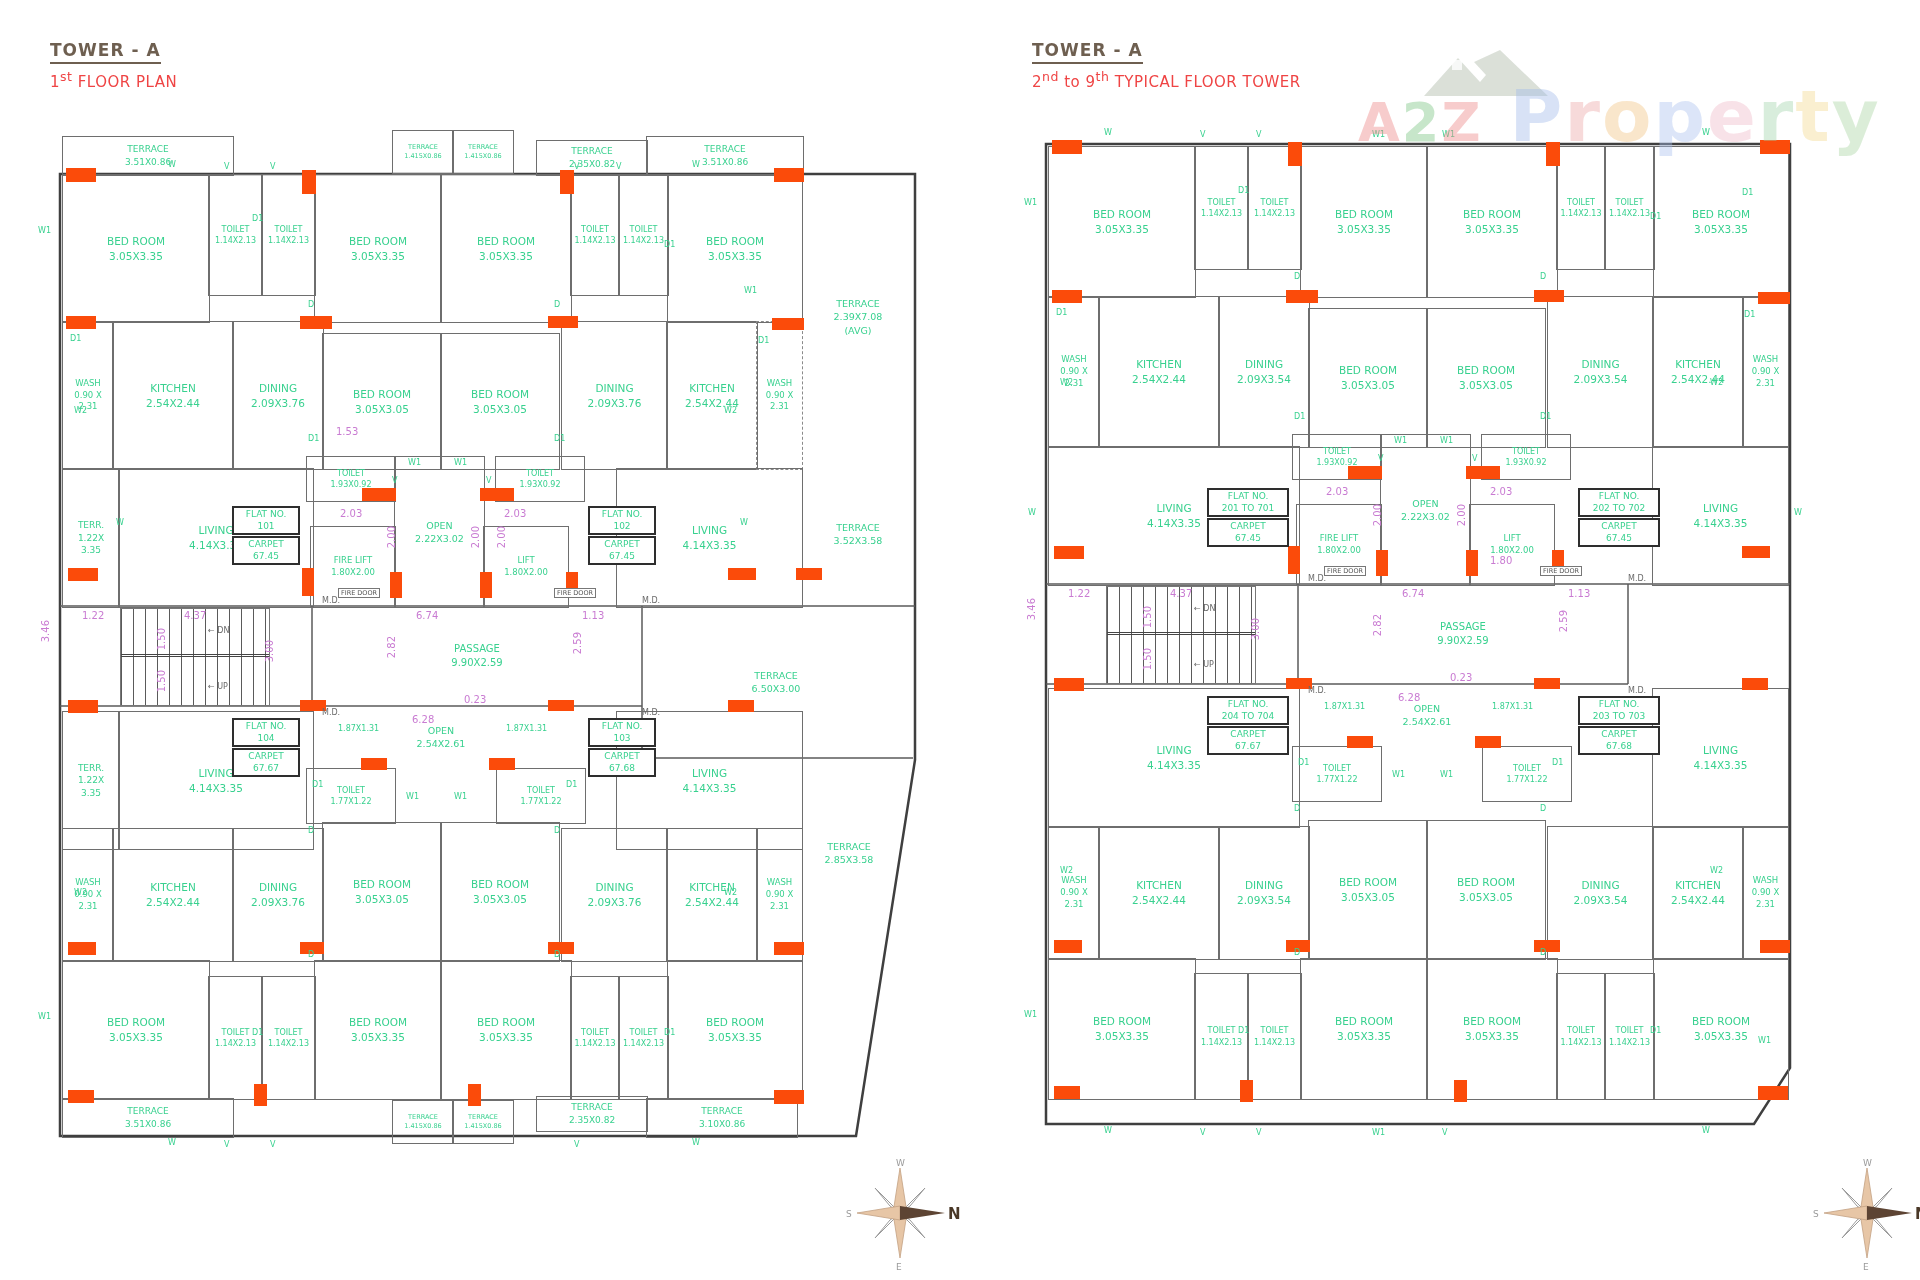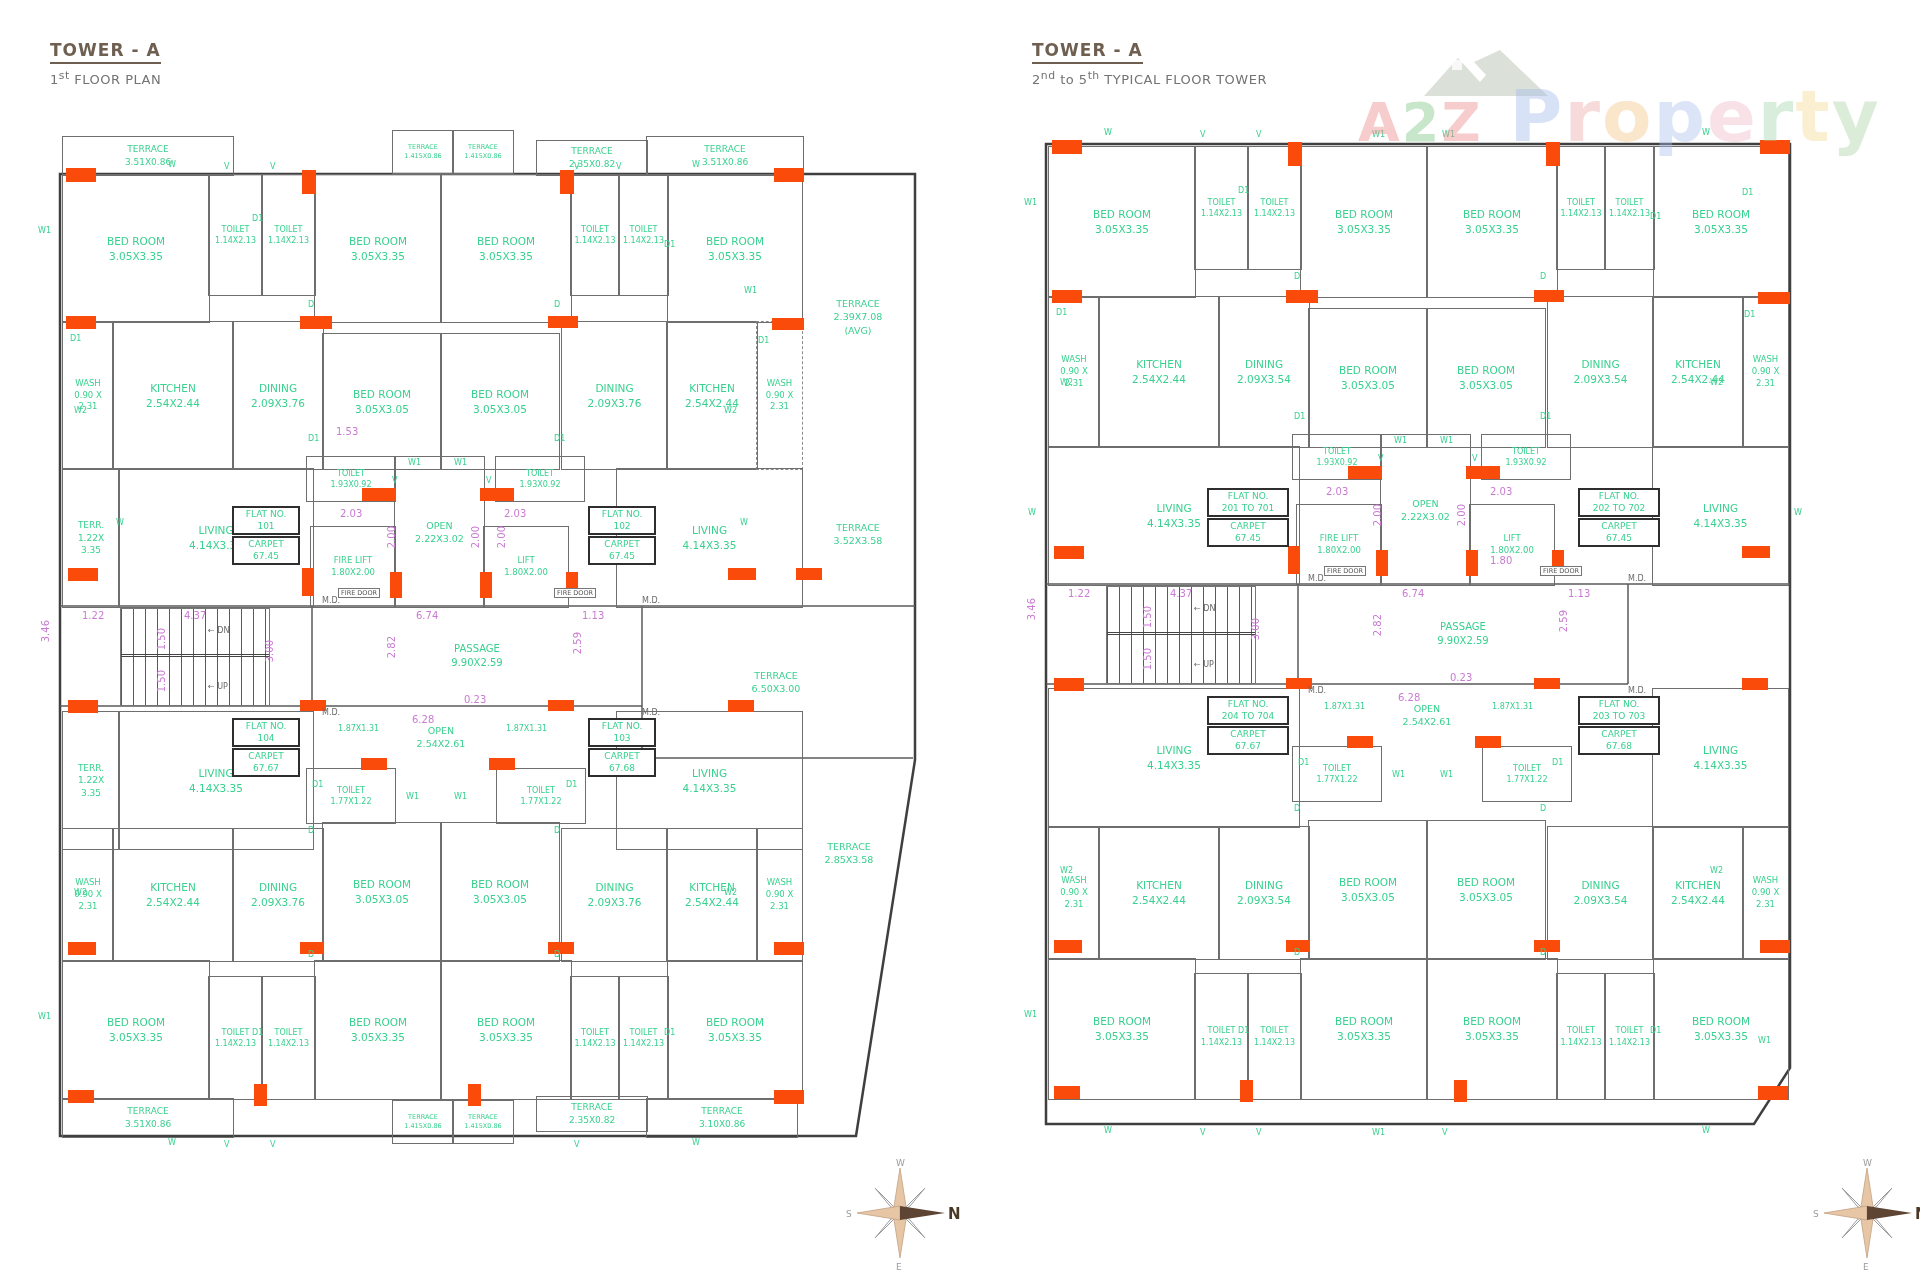--- a/index.html
+++ b/index.html
@@ -1,20 +1,20 @@
 <!DOCTYPE html>
 <html style="--green: #38d18f; --magenta: #c97bd2; --orange: #fb4b0a; --brown: #6e5f50;"><head>
 <meta charset="utf-8">
 <style>
   html,body{margin:0;padding:0}
   body{font-family:"DejaVu Sans",sans-serif}
   .page{position:relative;width:1920px;height:1280px;background:#ffffff;overflow:hidden}
   .titleblock{position:absolute;z-index:4}
   .titleblock .t1{font-size:17px;font-weight:bold;letter-spacing:1px;color:var(--brown);display:inline-block;border-bottom:2px solid var(--brown);padding-bottom:2px}
-  .titleblock .t2{font-size:13px;color:#737373;margin-top:5px;letter-spacing:.5px}
+  .titleblock .t2{font-size:15px;color:#ef4444;margin-top:5px;letter-spacing:.5px}
   .plan{position:absolute}
   .plan > svg{position:absolute;left:0;top:0;overflow:visible}
   .room{position:absolute;border:1px solid #6e6e6e;display:flex;align-items:center;justify-content:center;
         text-align:center;color:var(--green);white-space:pre-line;line-height:1.4;z-index:2}
   .room.open{border:none}
   .room.dash{border:1px dashed #8a8a8a}
   .col{position:absolute;background:var(--orange);z-index:3}
   .dim{position:absolute;color:var(--magenta);font-size:10px;white-space:nowrap;z-index:3}
   .dim.rot{writing-mode:vertical-rl;transform:rotate(180deg)}
   .marker{position:absolute;color:var(--green);font-size:8px;white-space:nowrap;z-index:3}
@@ -294,21 +294,21 @@
       <div class="marker" style="left: 636px; top: 1010px;">W</div>
       <div class="marker g" style="left: 266px; top: 468px;">M.D.</div>
       <div class="marker g" style="left: 586px; top: 468px;">M.D.</div>
       <div class="marker g" style="left: 266px; top: 580px;">M.D.</div>
       <div class="marker g" style="left: 586px; top: 580px;">M.D.</div>
       <div class="marker g" style="left: 152px; top: 498px;">← DN</div>
       <div class="marker g" style="left: 152px; top: 554px;">← UP</div>
       <div class="marker fd" style="left: 282px; top: 460px;">FIRE DOOR</div>
       <div class="marker fd" style="left: 498px; top: 460px;">FIRE DOOR</div>
     </div>
-    <div class="titleblock" style="left: 1032px; top: 40px;"><div class="t1">TOWER - A</div><div class="t2"><span>2</span><sup>nd</sup><span> to 5</span><sup>th</sup><span> TYPICAL FLOOR TOWER</span></div></div>
+    <div class="titleblock" style="left: 1032px; top: 40px;"><div class="t1">TOWER - A</div><div class="t2"><span>2</span><sup>nd</sup><span> to 9</span><sup>th</sup><span> TYPICAL FLOOR TOWER</span></div></div>
     <div class="plan" style="left: 1042px; top: 128px; width: 755px; height: 1015px;">
       <svg width="755" height="1015">
         <polygon points="4,16 748,16 748,940 712,996 4,996" fill="none" stroke="#3f3f3f" stroke-width="2.5"></polygon>
         <line x1="4" y1="456" x2="748" y2="456" stroke="#5a5a5a" stroke-width="1.5"></line>
         <line x1="4" y1="556" x2="586" y2="556" stroke="#5a5a5a" stroke-width="1.5"></line>
         <line x1="256" y1="456" x2="256" y2="556" stroke="#5a5a5a" stroke-width="1.5"></line>
         <line x1="586" y1="456" x2="586" y2="556" stroke="#5a5a5a" stroke-width="1.5"></line>
       </svg>
       <div class="room" style="left: 6px; top: 18px; width: 146px; height: 150px; font-size: 10.5px;">BED ROOM
 3.05X3.35</div>

